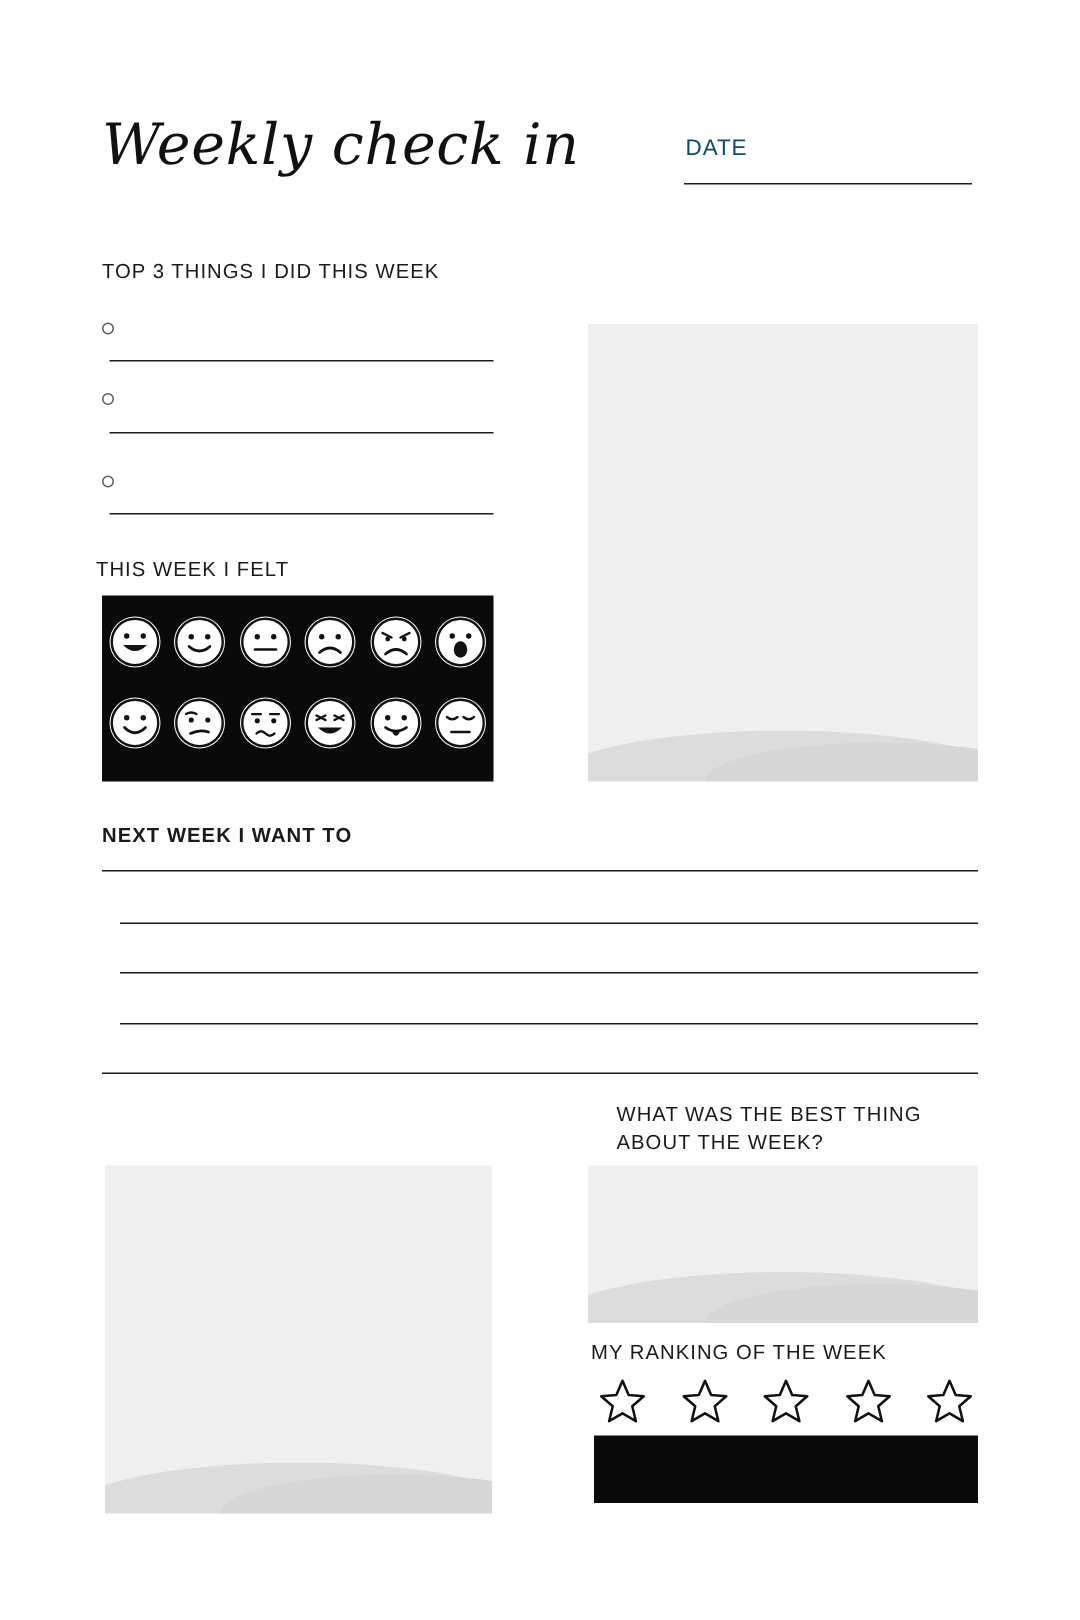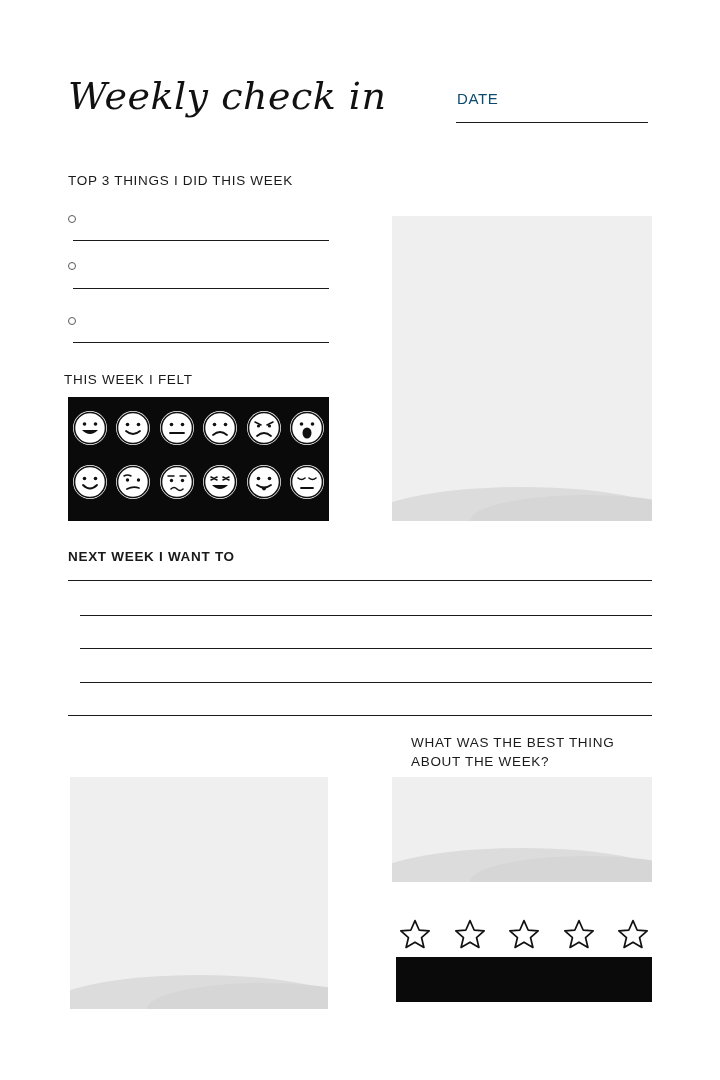--- a/index.html
+++ b/index.html
@@ -306,20 +306,21 @@
     <div class="hill"></div>
     <div class="hill2"></div>
   </div>
 
   <div class="heading" style="left:392px; top:733px; width:250px;margin-left:19px;">WHAT WAS THE BEST THING ABOUT THE WEEK?</div>
   <div class="photo" style="left:392px; top:777px; width:260px; height:105px;">
     <div class="hill"></div>
     <div class="hill2"></div>
   </div>
 
+  <div class="heading" style="left:394px; top:892px; width:260px;">MY RANKING OF THE WEEK</div>
 
   <div class="stars">
     <svg class="star" viewBox="0 0 24 24">
       <path d="M12 2.5 L14.9 9.2 L22 9.8 L16.6 14.5 L18.3 21.5 L12 17.8 L5.7 21.5 L7.4 14.5 L2 9.8 L9.1 9.2 Z" fill="none" stroke="#111" stroke-width="1.2" stroke-linejoin="round"></path>
     </svg>
     <svg class="star" viewBox="0 0 24 24">
       <path d="M12 2.5 L14.9 9.2 L22 9.8 L16.6 14.5 L18.3 21.5 L12 17.8 L5.7 21.5 L7.4 14.5 L2 9.8 L9.1 9.2 Z" fill="none" stroke="#111" stroke-width="1.2" stroke-linejoin="round"></path>
     </svg>
     <svg class="star" viewBox="0 0 24 24">
       <path d="M12 2.5 L14.9 9.2 L22 9.8 L16.6 14.5 L18.3 21.5 L12 17.8 L5.7 21.5 L7.4 14.5 L2 9.8 L9.1 9.2 Z" fill="none" stroke="#111" stroke-width="1.2" stroke-linejoin="round"></path>

